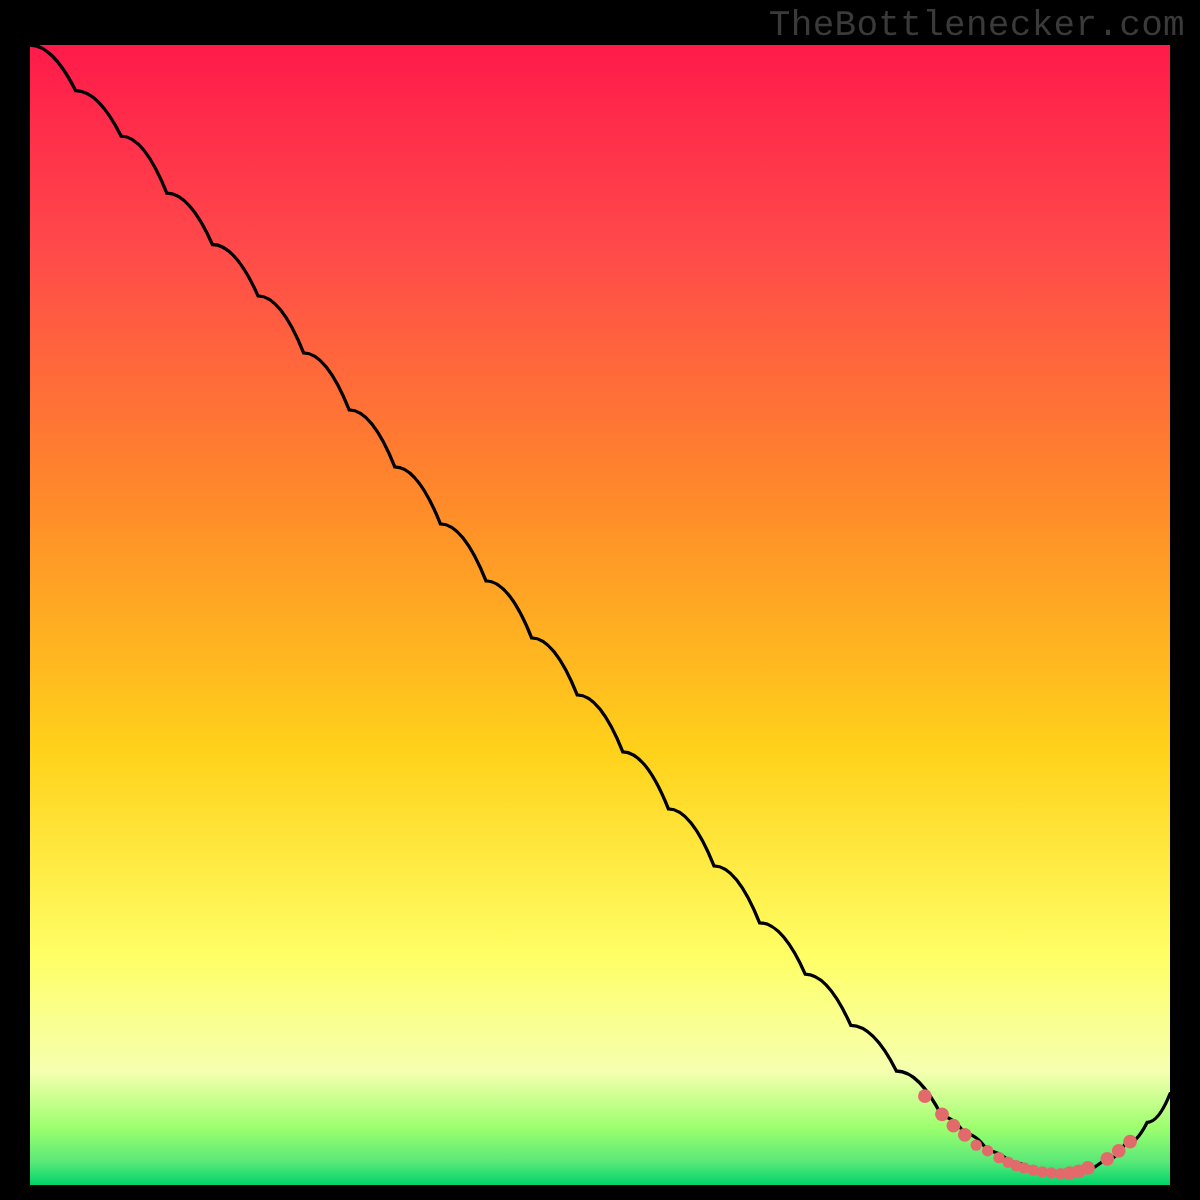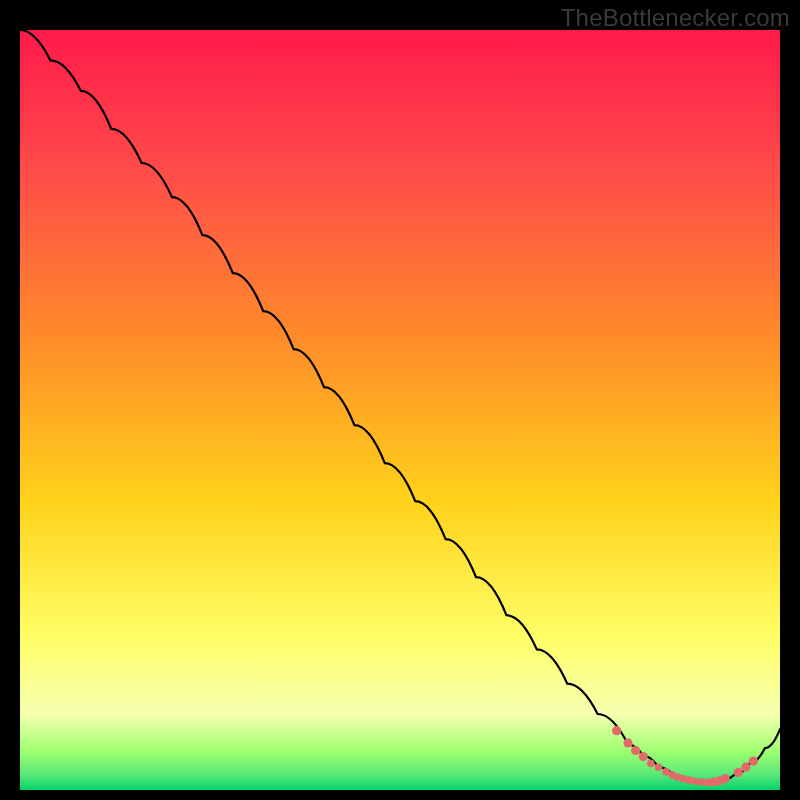--- a/index.html
+++ b/index.html
@@ -2,21 +2,21 @@
 <html><head>
 <meta charset="utf-8">
 <style>
   * { margin: 0; padding: 0; box-sizing: border-box; }
   html, body { width: 800px; height: 800px; background: #000; overflow: hidden; }
   .wrap { position: relative; width: 800px; height: 800px; background: #000; }
   .watermark {
     position: absolute;
     top: 4px;
     right: 10px;
-    font-family: Liberation Sans, sans-serif;
+    font-family: Liberation Mono, monospace;
     font-size: 24px;
     font-weight: 400;
     color: #3a3a3a;
     letter-spacing: 0.2px;
     user-select: none;
   }
   .plot {
     position: absolute;
     left: 20px;
     top: 30px;

